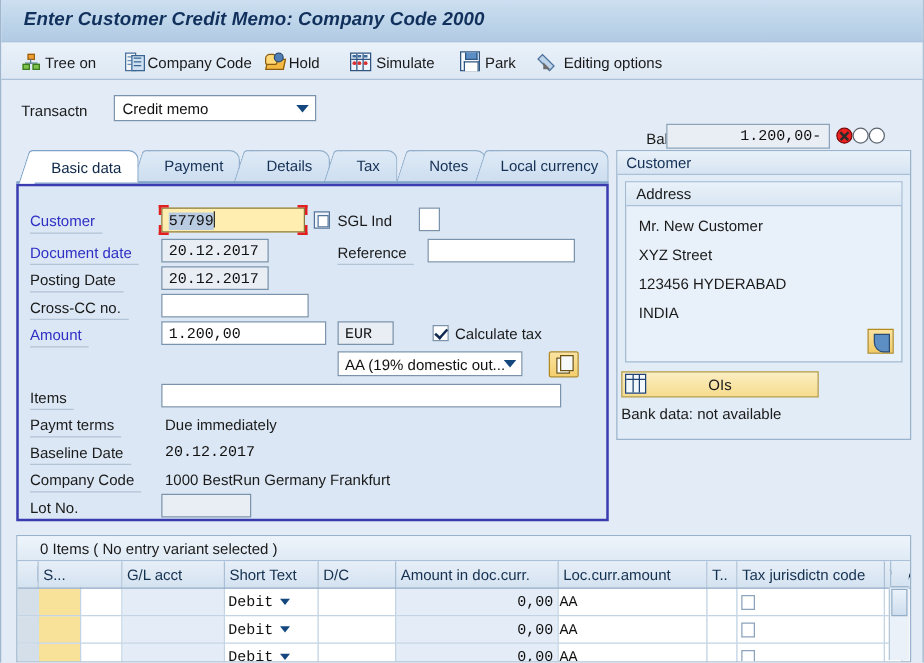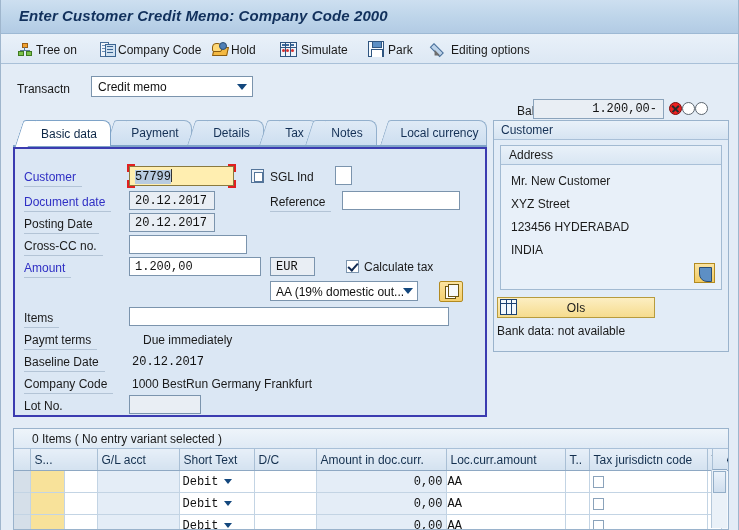--- a/index.html
+++ b/index.html
@@ -499,36 +499,36 @@
       </div>
     <div class="tab" style="left:105px; width:74px;">
         <span>Payment</span>
       </div>
     <div class="tab" style="left:186px; width:65px;">
         <span>Details</span>
       </div>
     <div class="tab" style="left:258px; width:47px;">
         <span>Tax</span>
       </div>
-    <div class="tab" style="left:304px; width:60px;">
+    <div class="tab" style="left:316px; width:60px;">
         <span>Notes</span>
       </div>
     <div class="tab" style="left:379px; width:95px;">
         <span>Local currency</span>
       </div>
   </div>
   <div class="tabline"></div>
 
   <div class="tabpanel">
 
     <div class="flabel req" style="left:9px; top:21px;">
       <span>Customer</span>
       <span class="ul"></span>
     </div>
-    <div class="finput focus" style="left:114px; top:17px; width:105px; height:20px;">
+    <div class="finput focus" style="left:114px; top:17px; width:115px; height:20px;">
       <span class="tx"><span class="sel-text">57799</span><span class="caret"></span></span>
       <span class="fcorner tl"></span>
         <span class="fcorner tr"></span>
       <span class="fcorner bl"></span>
         <span class="fcorner br"></span>
     </div>
     <div class="browse-btn" style="left:236px; top:20px;"></div>
 
     <div class="flabel" style="left:255px; top:21px;">
       <span>SGL Ind</span>
@@ -596,21 +596,21 @@
       <span class="ul"></span>
     </div>
     <div class="finput" style="left:114px; top:158px; width:320px; height:19px;">
       <span class="tx"></span>
     </div>
 
     <div class="flabel" style="left:9px; top:184px;">
       <span>Paymt terms</span>
       <span class="ul"></span>
     </div>
-    <div class="ftext" style="left:128px; top:184px;text-align:right;">Due immediately</div>
+    <div class="ftext" style="left:117px; top:184px;text-align:right;">Due immediately</div>
 
     <div class="flabel" style="left:9px; top:206px;">
       <span>Baseline Date</span>
       <span class="ul"></span>
     </div>
     <div class="fmono" style="left:117px; top:206px;">20.12.2017</div>
 
     <div class="flabel" style="left:9px; top:228px;">
       <span>Company Code</span>
       <span class="ul"></span>

